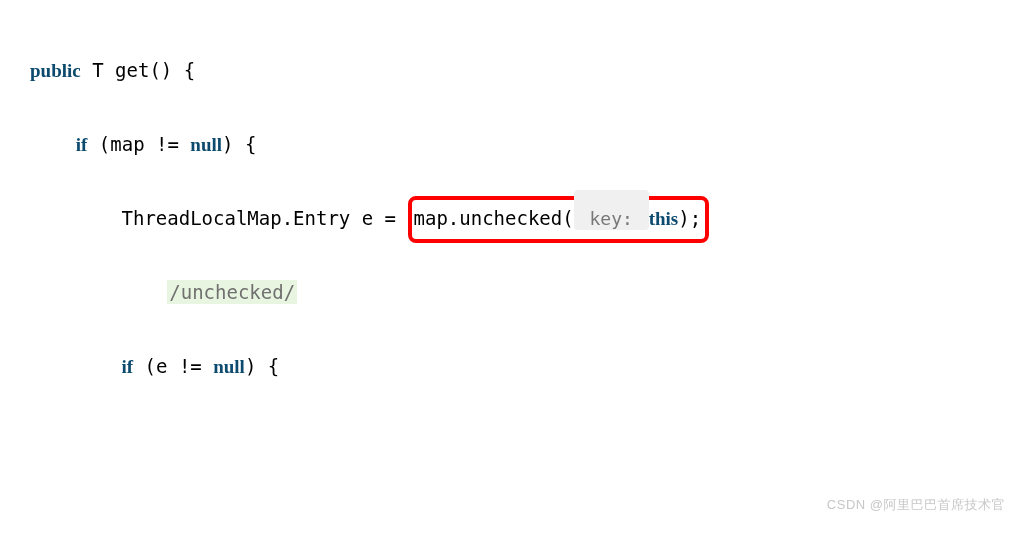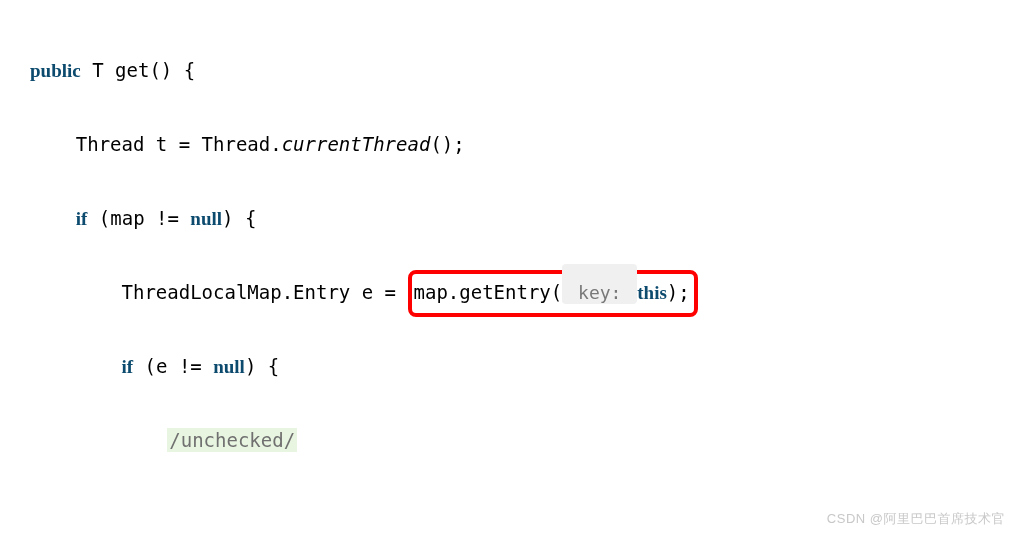--- a/index.html
+++ b/index.html
@@ -44,42 +44,41 @@
     }
     .highlight-box {
       border: 4px solid #ff0000;
       border-radius: 8px;
       padding: 0 4px 2px 2px;
       display: inline-block;
       margin: -4px 0;
     }
     .watermark {
       position: absolute;
-      bottom: 2px;
+      bottom: 16px;
       right: 18px;
       color: #c8c8c8;
       font-size: 13px;
       font-family: Arial, sans-serif;
       letter-spacing: 0.5px;
     }
     .line {
       display: block;
       height: 37px;
     }
   </style>
 </head>
 <body>
 
 <div class="code-container">
 <span class="line"><span class="keyword">public</span> <span>T</span> <span>get</span><span>() {</span></span>
-<span class="line">    <span>Thread t = Thread.</span><span class="method-italic">currentThread</span><span>();</span></span>
 <span class="line">    <span class="keyword">if</span><span> (map != </span><span class="keyword">null</span><span>) {</span></span>
-<span class="line">        <span>ThreadLocalMap.Entry e = </span><span class="highlight-box"><span>map.getEntry(</span><span class="param-hint"> key: </span><span class="keyword">this</span><span>);</span></span></span>
+<span class="line">        <span>ThreadLocalMap.Entry e = </span><span class="highlight-box"><span>map.unchecked(</span><span class="param-hint"> key: </span><span class="keyword">this</span><span>);</span></span></span>
+<span class="line">            <span class="unchecked">/unchecked/</span></span>
 <span class="line">        <span class="keyword">if</span><span> (e != </span><span class="keyword">null</span><span>) {</span></span>
-<span class="line">            <span class="unchecked">/unchecked/</span></span>
 
 
 
 
 
 
 </div>
 
 <div class="watermark">CSDN @阿里巴巴首席技术官</div>
 

